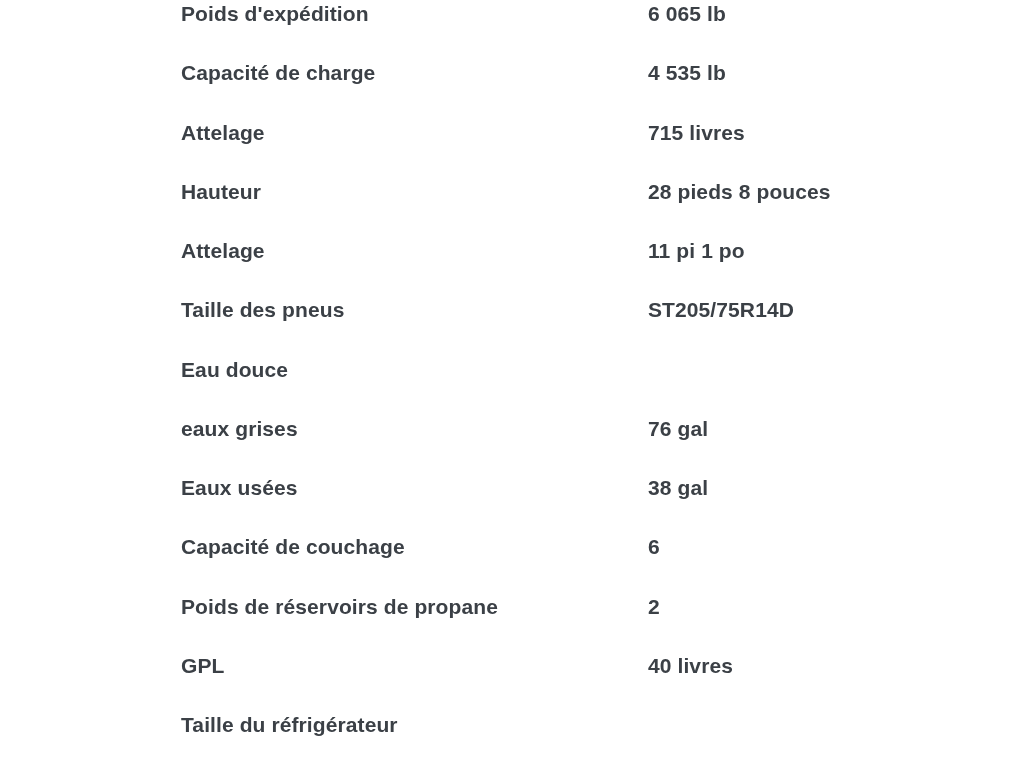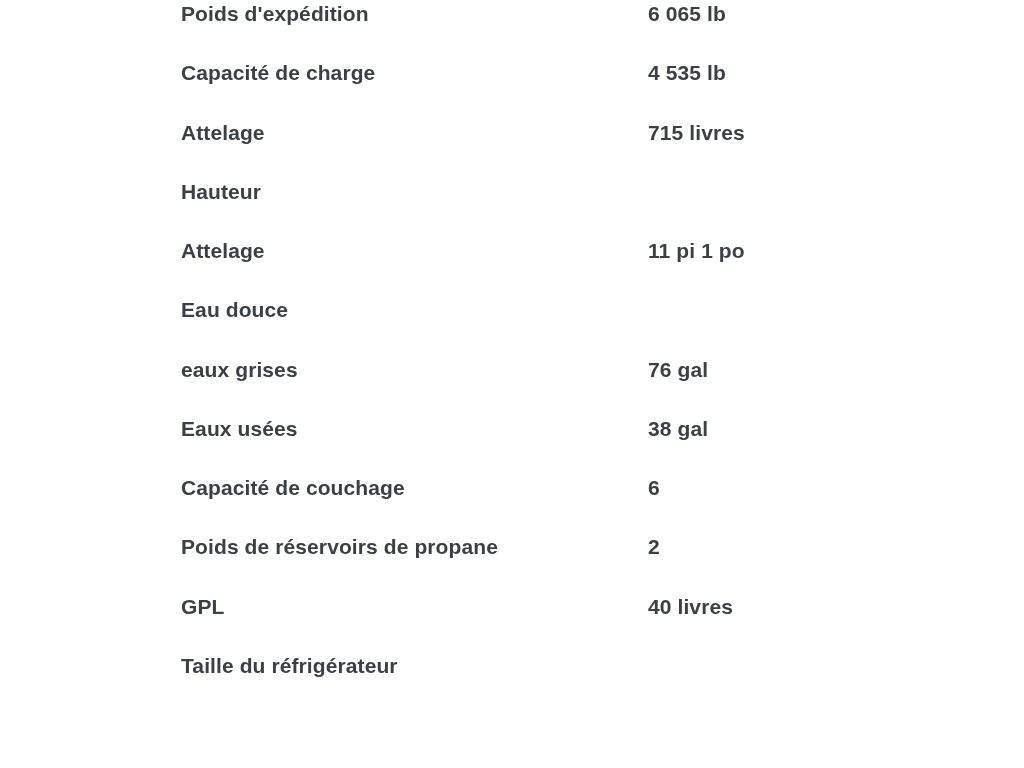--- a/index.html
+++ b/index.html
@@ -53,24 +53,29 @@
     <div class="spec-row">
     <div class="spec-label">Capacité de charge</div>
     <div class="spec-value">4 535 lb</div>
   </div>
     <div class="spec-row">
     <div class="spec-label">Attelage</div>
     <div class="spec-value">715 livres</div>
   </div>
     <div class="spec-row">
     <div class="spec-label">Hauteur</div>
+    <div class="spec-value">28 pieds 8 pouces</div>
   </div>
     <div class="spec-row">
     <div class="spec-label">Attelage</div>
     <div class="spec-value">11 pi 1 po</div>
+  </div>
+    <div class="spec-row">
+    <div class="spec-label">Taille des pneus</div>
+    <div class="spec-value">ST205/75R14D</div>
   </div>
     <div class="spec-row">
     <div class="spec-label">Eau douce</div>
   </div>
     <div class="spec-row">
     <div class="spec-label">eaux grises</div>
     <div class="spec-value">76 gal</div>
   </div>
     <div class="spec-row">
     <div class="spec-label">Eaux usées</div>

